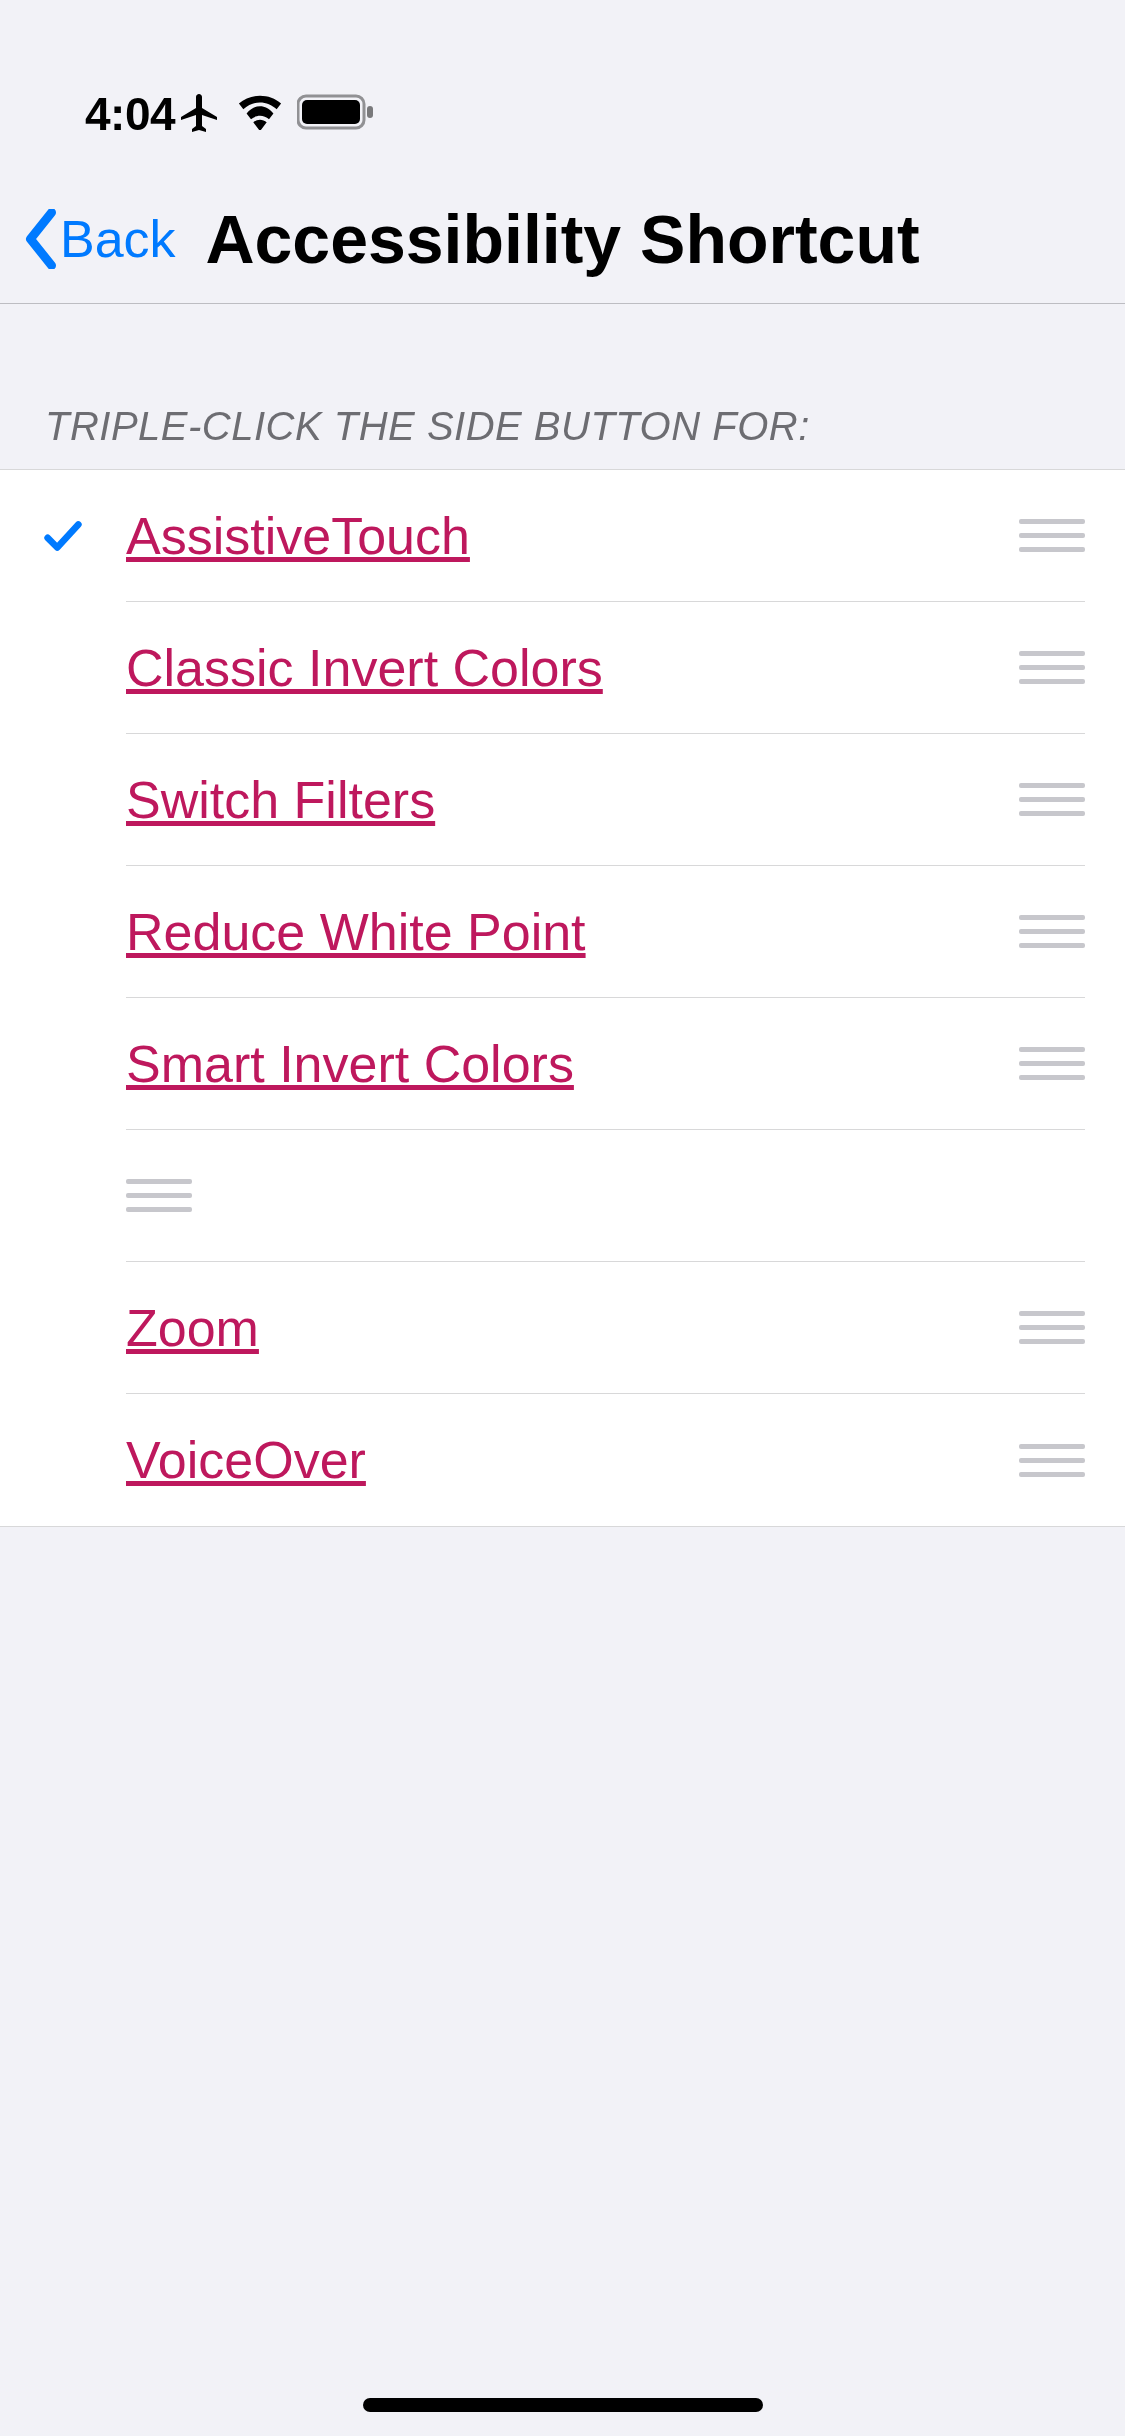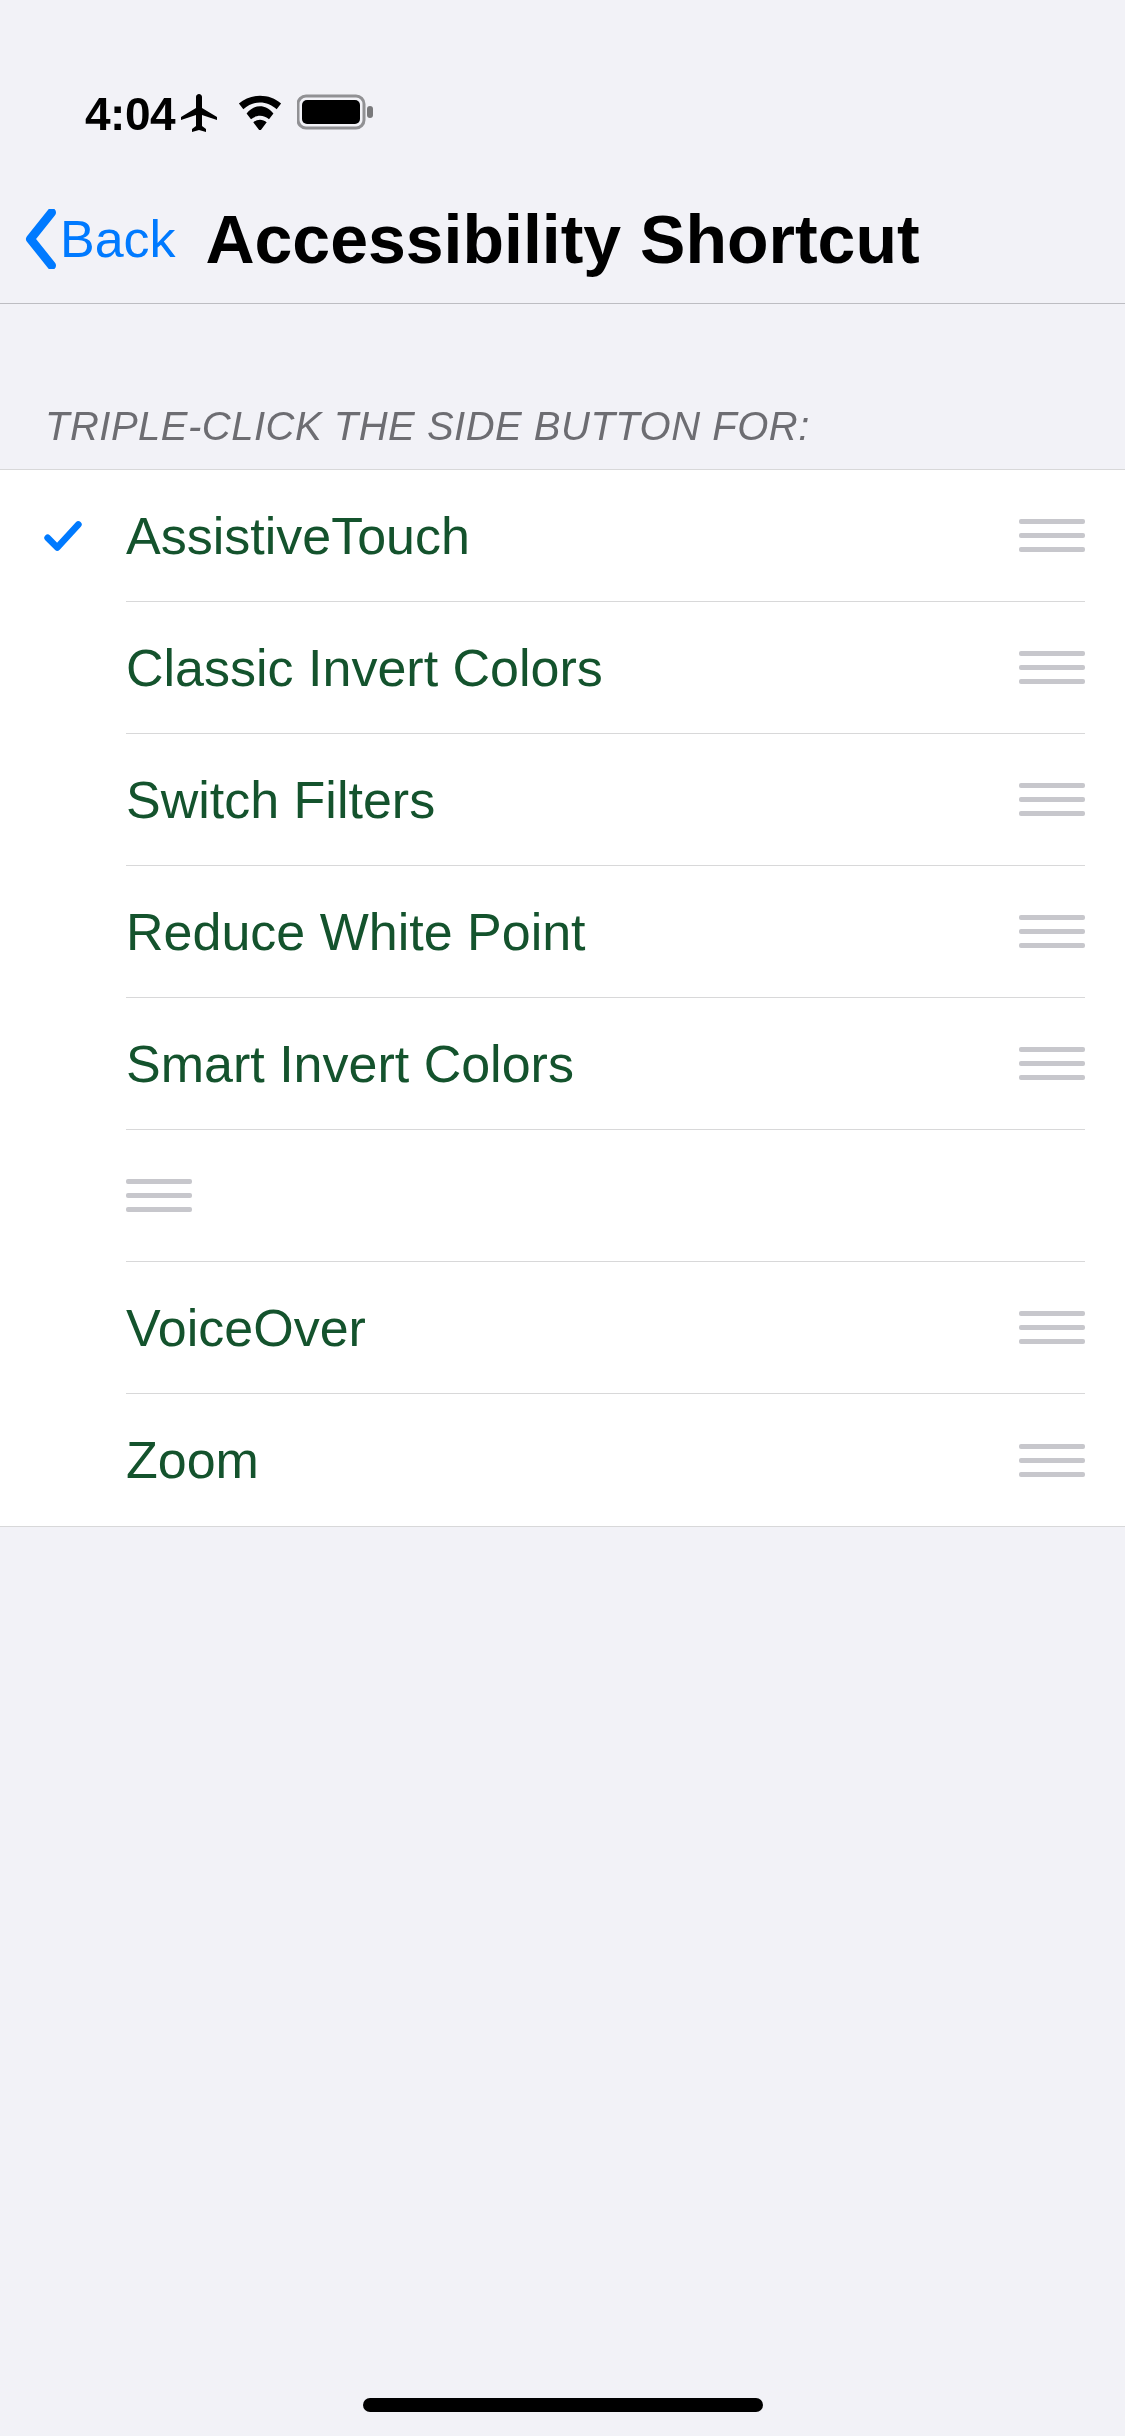--- a/index.html
+++ b/index.html
@@ -121,22 +121,23 @@
     }
     .list-row:first-child .row-content {
       
     }
     .list-row:last-child .row-content {
       border-bottom: none;
     }
     .row-label {
       font-size: 52px;
       font-weight: 400;
-      color: #14532d;
+      color: #be185d;
       letter-spacing: 0px;
+      text-decoration: underline;
     }
     .reorder-handle {
       display: flex;
       flex-direction: column;
       gap: 9px;
       padding: 6px 0;
     }
     .reorder-handle .bar {
       width: 66px;
       height: 5px;
@@ -283,38 +284,38 @@
           <div class="bar"></div>
       </div>
     </div>
   </div>
 
   <div class="list-row">
     <div class="check-slot">
       
     </div>
     <div class="row-content">
+      <span class="row-label">Zoom</span>
+      <div class="reorder-handle">
+        <div class="bar"></div>
+          <div class="bar"></div>
+          <div class="bar"></div>
+      </div>
+    </div>
+  </div>
+
+  <div class="list-row">
+    <div class="check-slot">
+      
+    </div>
+    <div class="row-content">
       <span class="row-label">VoiceOver</span>
       <div class="reorder-handle">
         <div class="bar"></div>
           <div class="bar"></div>
           <div class="bar"></div>
       </div>
     </div>
   </div>
 
-  <div class="list-row">
-    <div class="check-slot">
-      
-    </div>
-    <div class="row-content">
-      <span class="row-label">Zoom</span>
-      <div class="reorder-handle">
-        <div class="bar"></div>
-          <div class="bar"></div>
-          <div class="bar"></div>
-      </div>
-    </div>
-  </div>
-
 </div>
 
 <div class="home-indicator"></div>
 
 </body></html>

